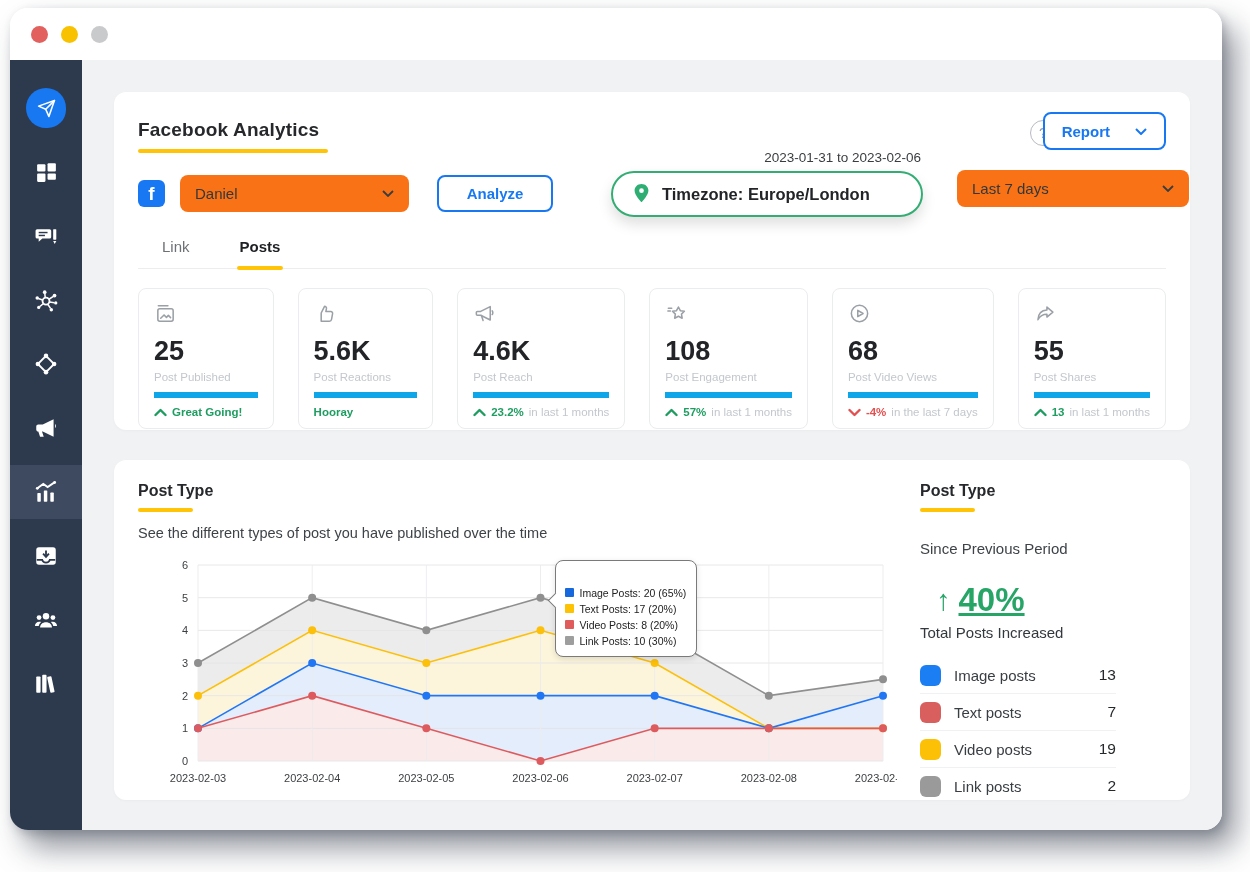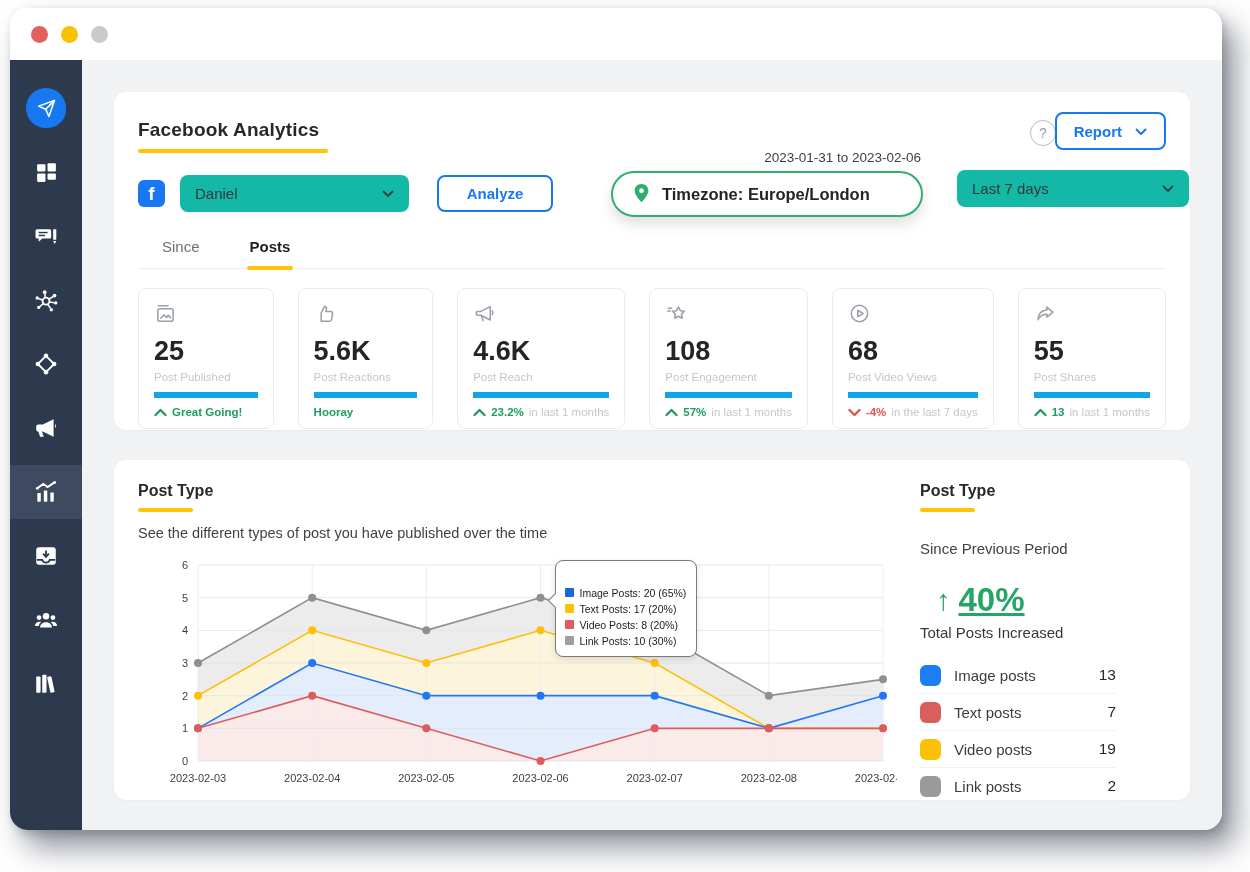--- a/index.html
+++ b/index.html
@@ -29,27 +29,27 @@
 
   .page-title { font-size:19px; font-weight:bold; color:#26282b; letter-spacing:.2px; }
   .yellow-bar { height:4px; background:#ffc408; border-radius:2px; margin-top:8px; }
   .title-bar { width:190px; }
 
   .help-circle { position:absolute; right:134px; top:28px; width:26px; height:26px;
     border:1.6px solid #b7bbc0; border-radius:50%; color:#969ba1; font-size:14px;
     display:flex; align-items:center; justify-content:center; }
   .report-btn { position:absolute; right:24px; top:20px; height:38px; padding:0 17px;
     border:2px solid #1778f2; border-radius:8px; background:#fff; color:#1778f2;
-    font-size:15px; font-weight:bold; display:flex; align-items:center; gap:13px; cursor:pointer; }
+    font-size:15px; font-weight:bold; display:flex; align-items:center; gap:25px; cursor:pointer; }
 
   .controls { margin-top:22px; display:flex; align-items:center; }
   .fb-badge { width:27px; height:27px; border-radius:6px; background:#1877f2; color:#fff;
     font-weight:bold; font-size:19px; display:flex; align-items:flex-end; justify-content:center;
     line-height:26px; }
-  .select { height:37px; background:#14b8a6; border-radius:8px; display:flex; align-items:center;
+  .select { height:37px; background:#f97316; border-radius:8px; display:flex; align-items:center;
     justify-content:space-between; padding:0 15px; font-size:15px; color:#33373b; cursor:pointer; }
   .account-select { width:229px; margin-left:15px; }
   .analyze-btn { margin-left:28px; width:116px; height:37px; background:#fff;
     border:2px solid #1778f2; border-radius:8px; color:#1778f2; font-size:15px; font-weight:bold;
     cursor:pointer; }
   .period-select { position:absolute; left:843px; top:78px; width:232px; }
 
   .tz-block { position:absolute; left:497px; top:58px; width:312px; }
   .tz-date { text-align:right; font-size:13.5px; color:#3a3d40; padding-right:2px; }
   .tz-pill { margin-top:6px; height:46px; background:#fff; border:2px solid #34ad74;
@@ -255,21 +255,21 @@
         </div>
 
         <div class="select period-select">
           <span>Last 7 days</span>
           <svg width="12" height="7" viewBox="0 0 12 7">
               <polyline points="1,1 6,6 11,1" fill="none" stroke="#3a3d40" stroke-width="1.8"></polyline>
             </svg>
         </div>
 
         <div class="tabs">
-          <div class="tab">Since</div>
+          <div class="tab">Link</div>
           <div class="tab active">
             <span>Posts</span>
             <div class="tab-underline"></div>
           </div>
         </div>
 
         <div class="stats-row">
             <div class="stat-card"><span><svg width="23" height="23" viewBox="0 0 24 24" fill="none" stroke="#9aa0a6" stroke-width="1.6" stroke-linecap="round" stroke-linejoin="round">
                   <line x1="4.5" y1="4" x2="14.5" y2="4"></line>
                   <rect x="4" y="7" width="16" height="13" rx="2"></rect>

